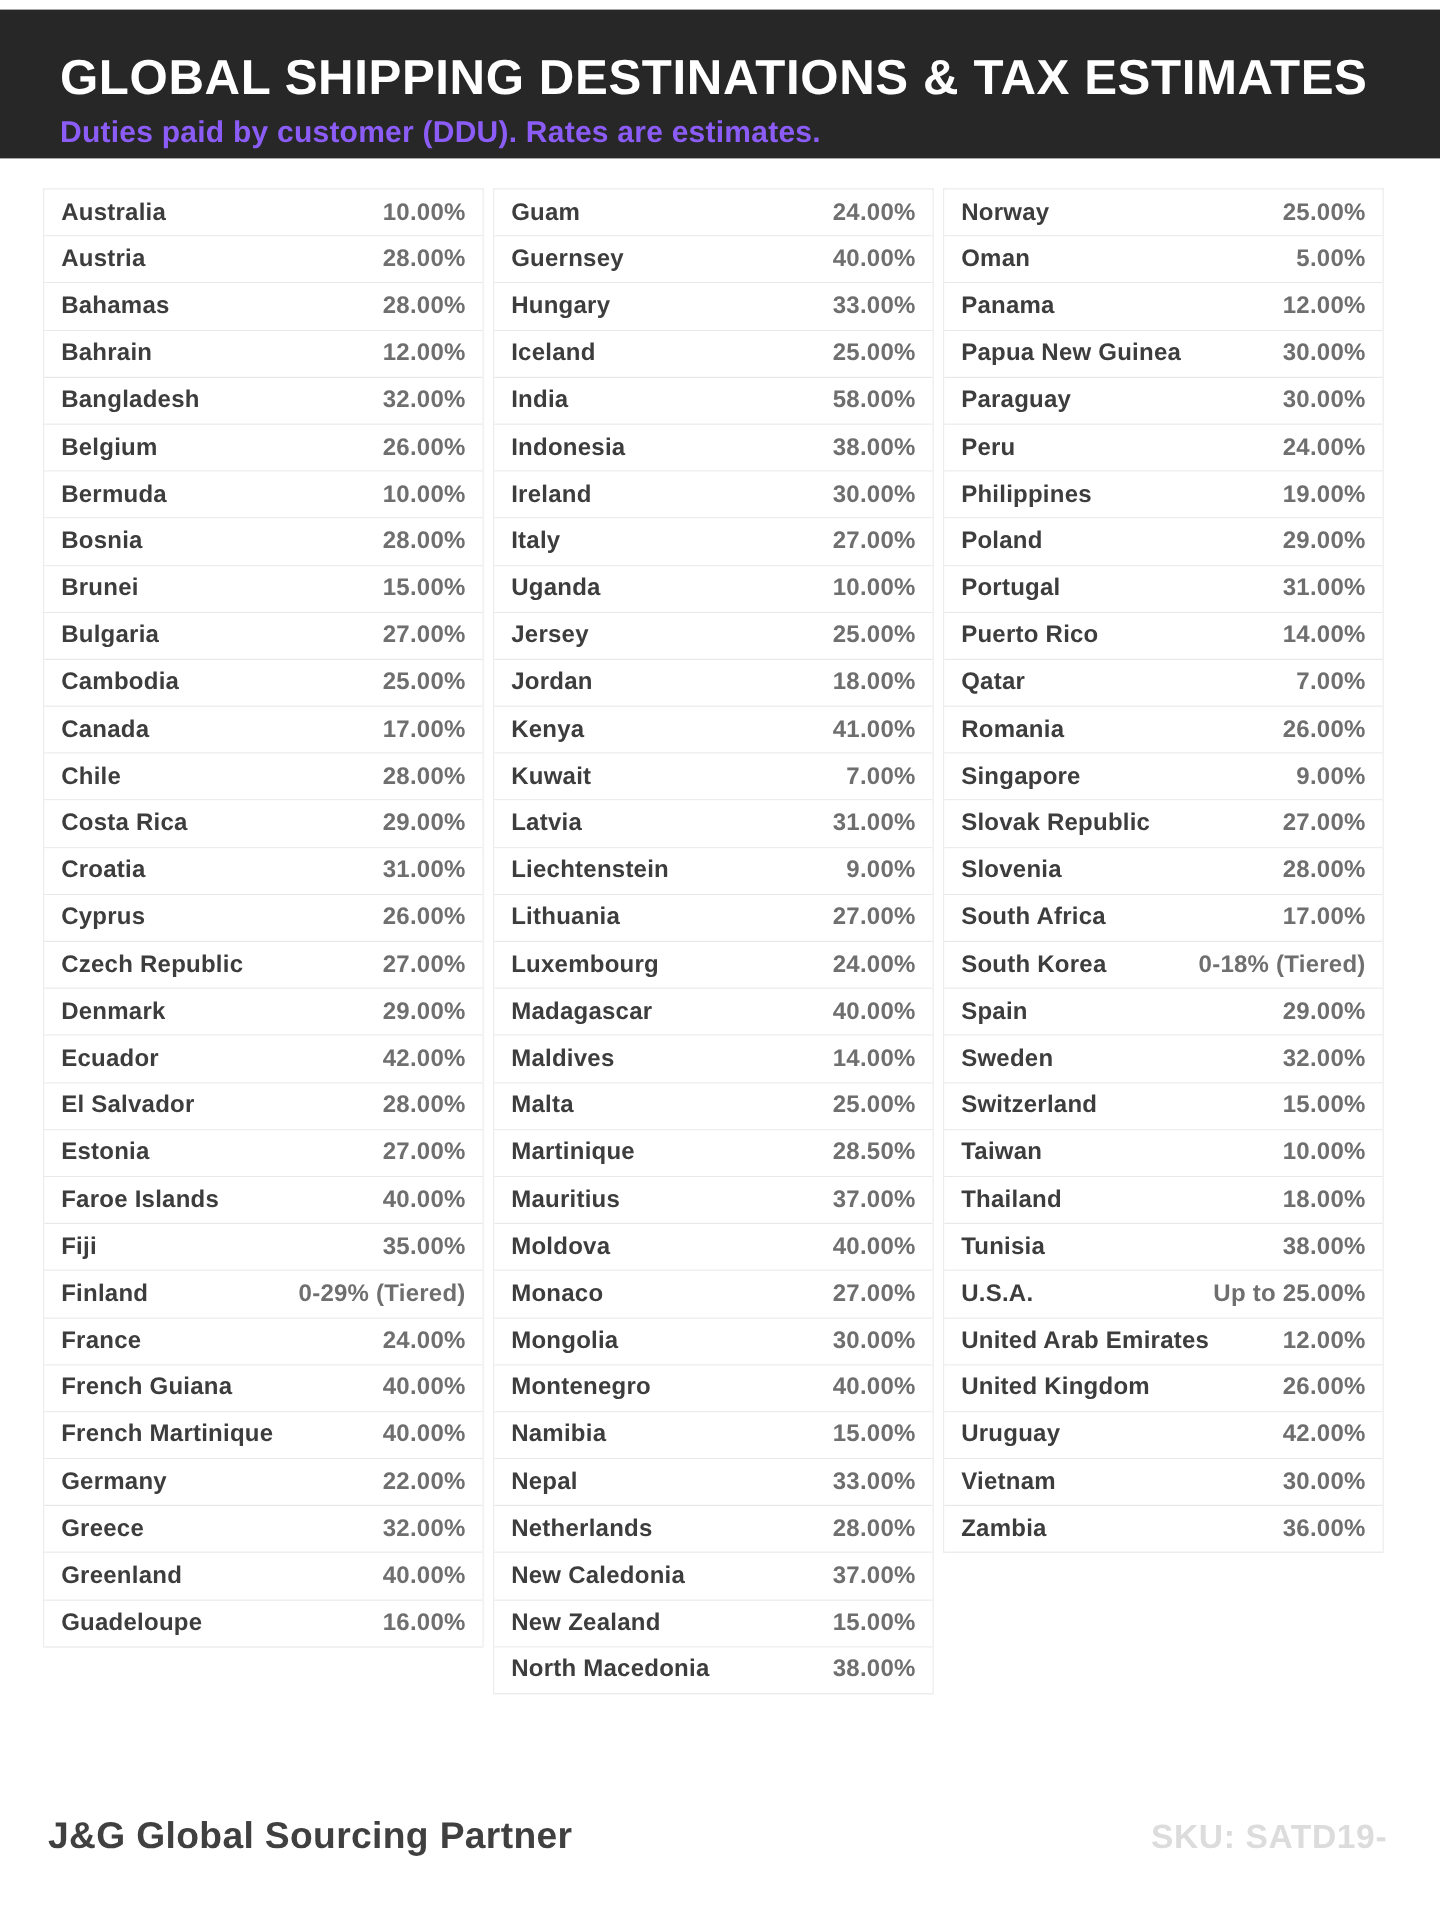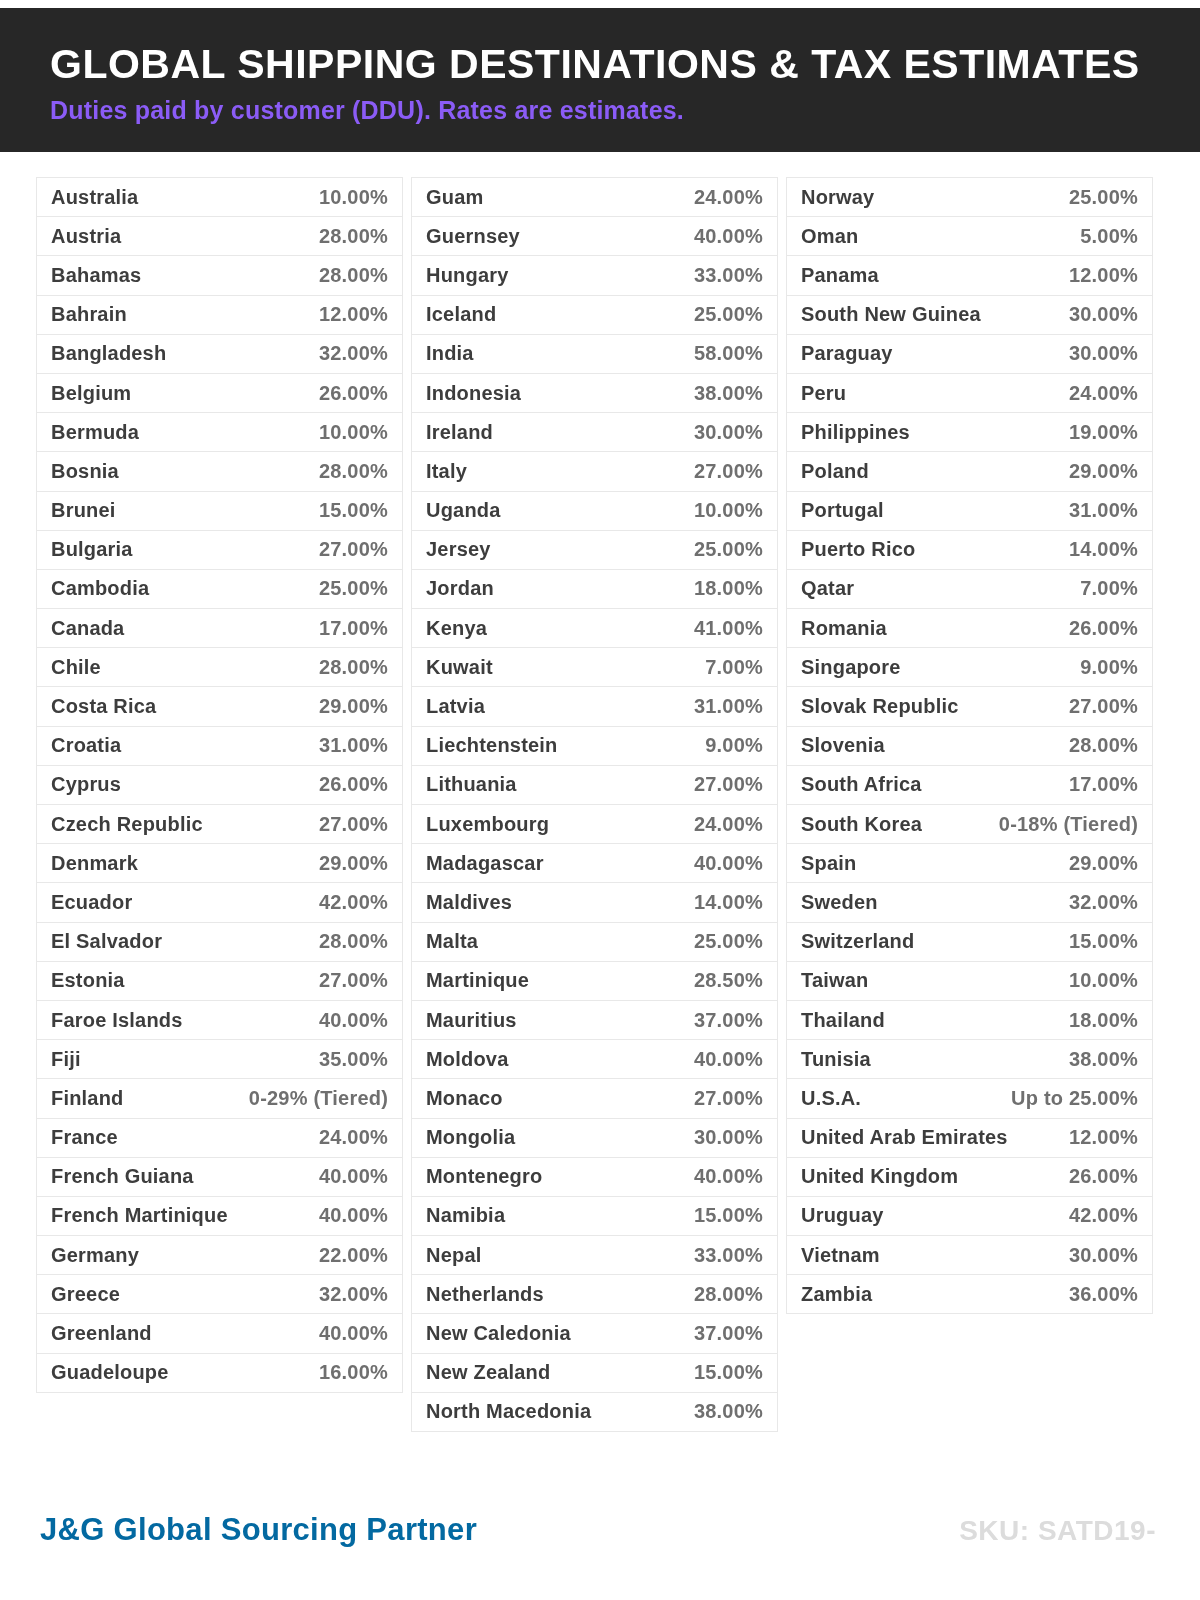--- a/index.html
+++ b/index.html
@@ -5,21 +5,21 @@
   html, body { margin: 0; padding: 0; }
   body {
     width: 1200px; height: 1600px;
     position: relative;
     background: #ffffff;
     font-family: "Liberation Sans", sans-serif;
     overflow: hidden;
   }
   .header {
     margin-top: 8px;
-    height: 144px;
+    height: 124px;
     background: #272727;
     padding: 34px 50px 0 50px;
     box-sizing: border-box;
   }
   .title {
     color: #ffffff;
     font-size: 41px;
     font-weight: bold;
     letter-spacing: 0.5px;
     line-height: 1.1;
@@ -72,21 +72,21 @@
   .footer {
     position: absolute;
     left: 40px;
     right: 44px;
     top: 1512px;
     display: flex;
     justify-content: space-between;
     align-items: baseline;
   }
   .brand {
-    color: #0369a1;
+    color: #404040;
     font-size: 31px;
     font-weight: bold;
     letter-spacing: 0.3px;
   }
   .sku {
     color: #dcdcdc;
     font-size: 28px;
     font-weight: bold;
     letter-spacing: 0.5px;
   }
@@ -363,21 +363,21 @@
       </div>
       <div class="row">
         <span class="country">Oman</span>
         <span class="rate">5.00%</span>
       </div>
       <div class="row">
         <span class="country">Panama</span>
         <span class="rate">12.00%</span>
       </div>
       <div class="row">
-        <span class="country">South New Guinea</span>
+        <span class="country">Papua New Guinea</span>
         <span class="rate">30.00%</span>
       </div>
       <div class="row">
         <span class="country">Paraguay</span>
         <span class="rate">30.00%</span>
       </div>
       <div class="row">
         <span class="country">Peru</span>
         <span class="rate">24.00%</span>
       </div>

